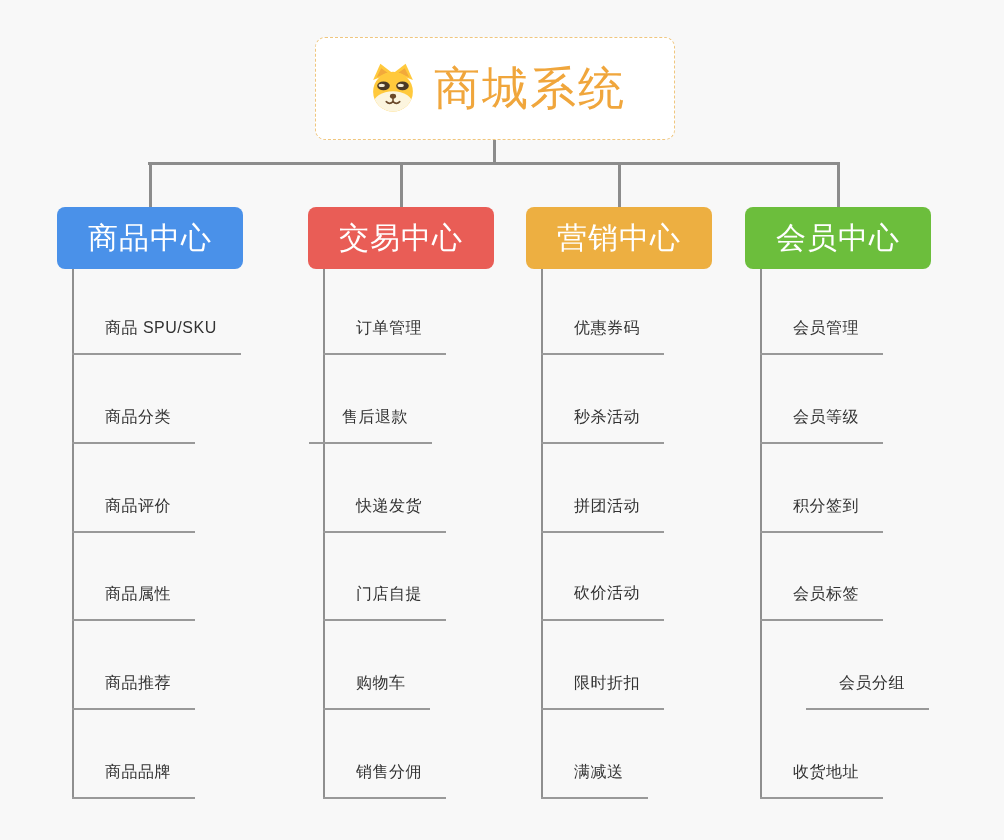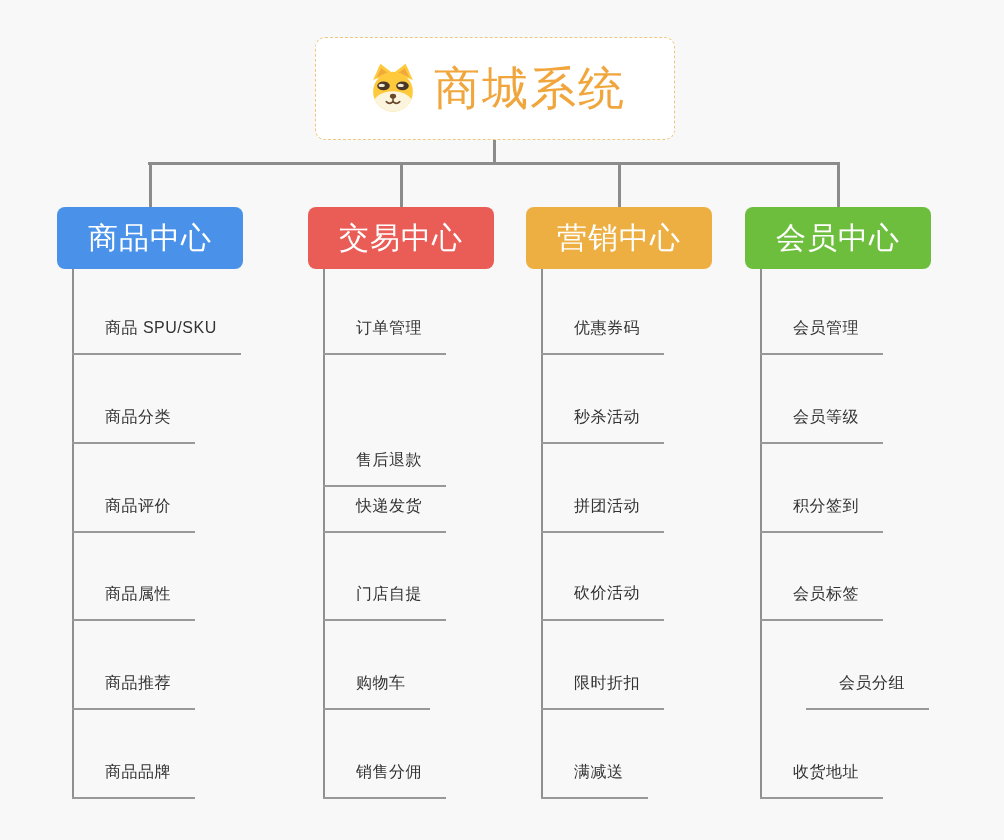--- a/index.html
+++ b/index.html
@@ -84,21 +84,21 @@
       <div class="item" style="left: 72px; top: 312px;"><span>商品 SPU/SKU</span></div>
       <div class="item" style="left: 72px; top: 401px;"><span>商品分类</span></div>
       <div class="item" style="left: 72px; top: 490px;"><span>商品评价</span></div>
       <div class="item" style="left: 72px; top: 578px;"><span>商品属性</span></div>
       <div class="item" style="left: 72px; top: 667px;"><span>商品推荐</span></div>
       <div class="item" style="left: 72px; top: 756px;"><span>商品品牌</span></div>
       <div class="vline branch-drop" style="left: 399.5px;"></div>
       <div class="branch-header" style="left: 308px; background: rgb(233, 93, 86);">交易中心</div>
       <div class="vline trunk" style="left: 323px;"></div>
       <div class="item" style="left: 323px; top: 312px;"><span>订单管理</span></div>
-      <div class="item" style="left: 323px; top: 401px; margin-top: 43px;"><span>售后退款</span></div>
+      <div class="item" style="left: 309px; top: 401px;"><span>售后退款</span></div>
       <div class="item" style="left: 323px; top: 490px;"><span>快递发货</span></div>
       <div class="item" style="left: 323px; top: 578px;"><span>门店自提</span></div>
       <div class="item" style="left: 323px; top: 667px;"><span>购物车</span></div>
       <div class="item" style="left: 323px; top: 756px;"><span>销售分佣</span></div>
       <div class="vline branch-drop" style="left: 617.5px;"></div>
       <div class="branch-header" style="left: 526px; background: rgb(237, 175, 65);">营销中心</div>
       <div class="vline trunk" style="left: 541px;"></div>
       <div class="item" style="left: 541px; top: 312px;"><span>优惠券码</span></div>
       <div class="item" style="left: 541px; top: 401px;"><span>秒杀活动</span></div>
       <div class="item" style="left: 541px; top: 490px;"><span>拼团活动</span></div>

